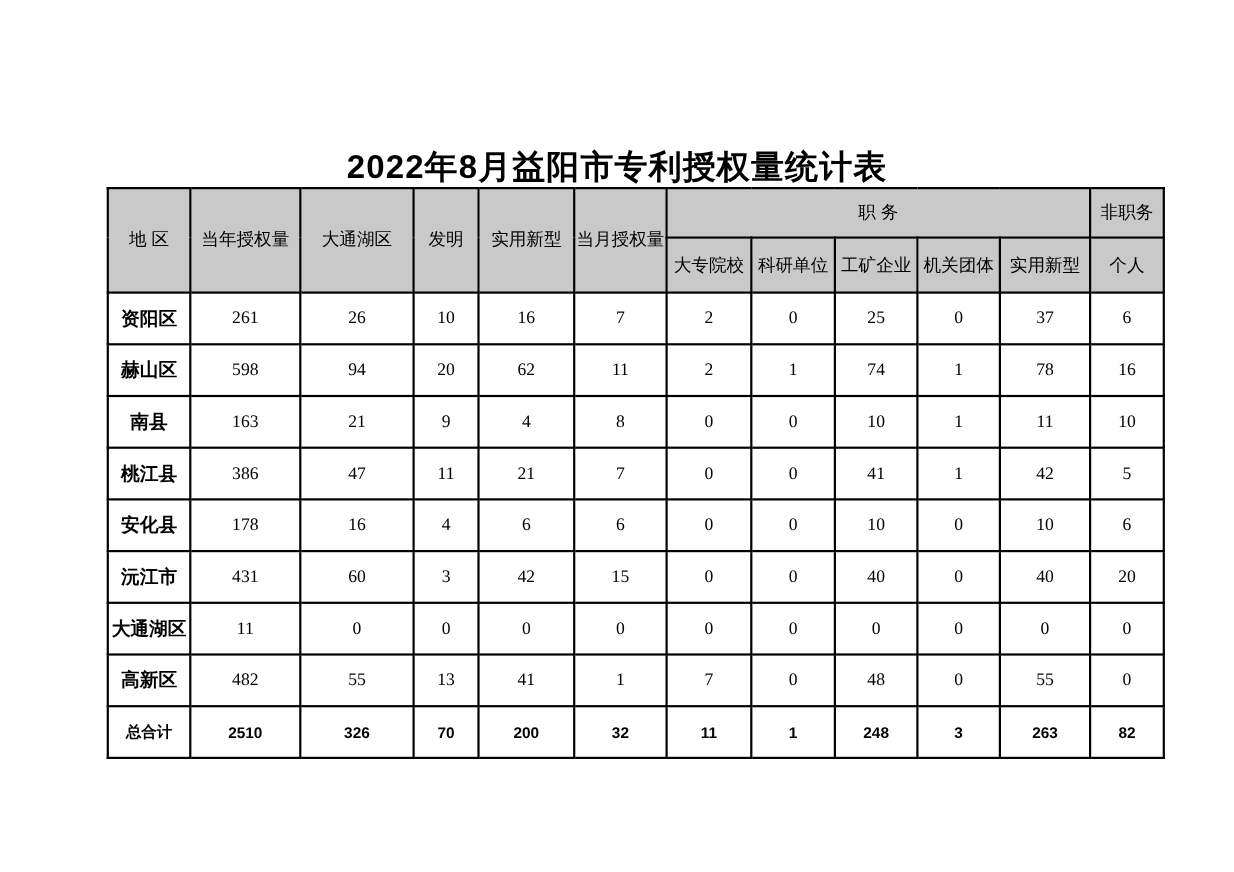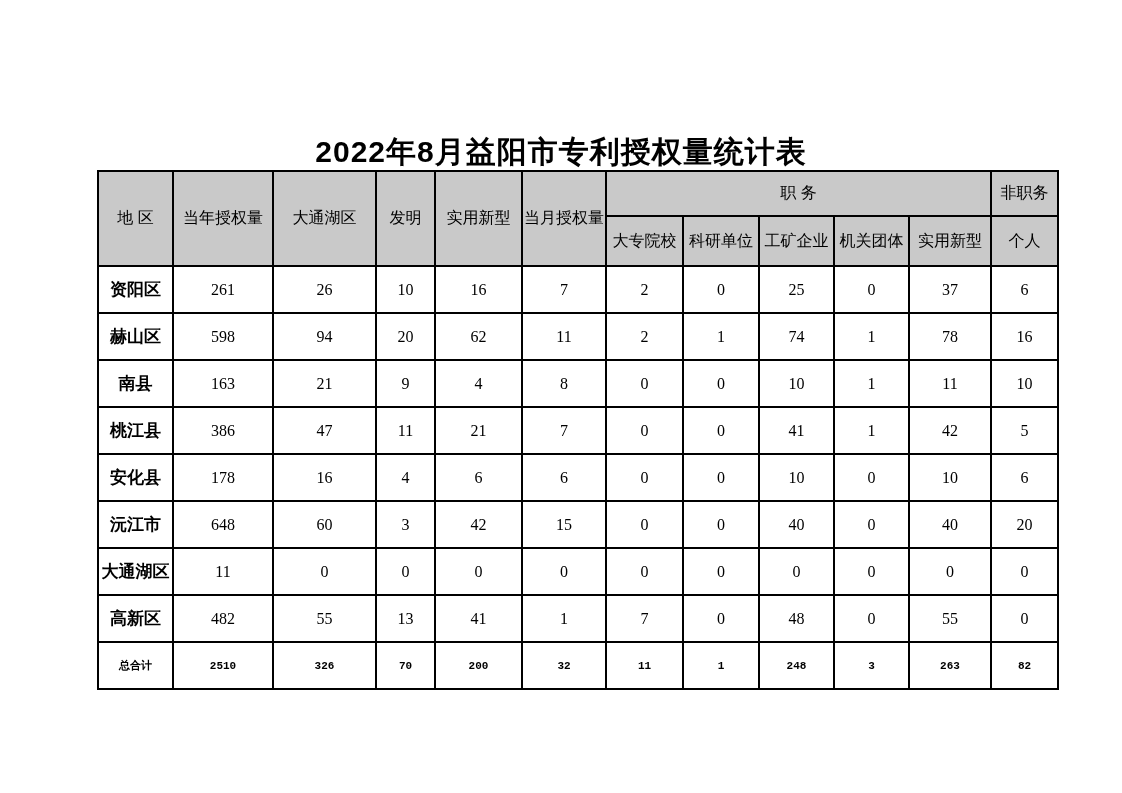--- a/index.html
+++ b/index.html
@@ -58,23 +58,23 @@
     font-weight: bold;
     font-size: 17px;
     border-radius: 13px;
   }
   td.num-cell {
     font-family: "Liberation Serif", "DejaVu Serif", serif;
     font-size: 16px;
     font-weight: normal;
   }
   tr.total-row td {
-    font-family: Liberation Mono, monospace;
+    font-family: Liberation Sans, sans-serif;
     font-weight: bold;
-    font-size: 11px;
+    font-size: 14px;
   }
 </style>
 </head>
 <body>
 
 <div class="page-title">2022年8月益阳市专利授权量统计表</div>
 
 <div class="table-wrap">
   <table class="stat-table">
     <colgroup>
@@ -177,21 +177,21 @@
         <td class="num-cell">6</td>
         <td class="num-cell">0</td>
         <td class="num-cell">0</td>
         <td class="num-cell">10</td>
         <td class="num-cell">0</td>
         <td class="num-cell">10</td>
         <td class="num-cell">6</td>
       </tr>
       <tr>
         <td class="region-cell">沅江市</td>
-        <td class="num-cell">648</td>
+        <td class="num-cell">431</td>
         <td class="num-cell">60</td>
         <td class="num-cell">3</td>
         <td class="num-cell">42</td>
         <td class="num-cell">15</td>
         <td class="num-cell">0</td>
         <td class="num-cell">0</td>
         <td class="num-cell">40</td>
         <td class="num-cell">0</td>
         <td class="num-cell">40</td>
         <td class="num-cell">20</td>

